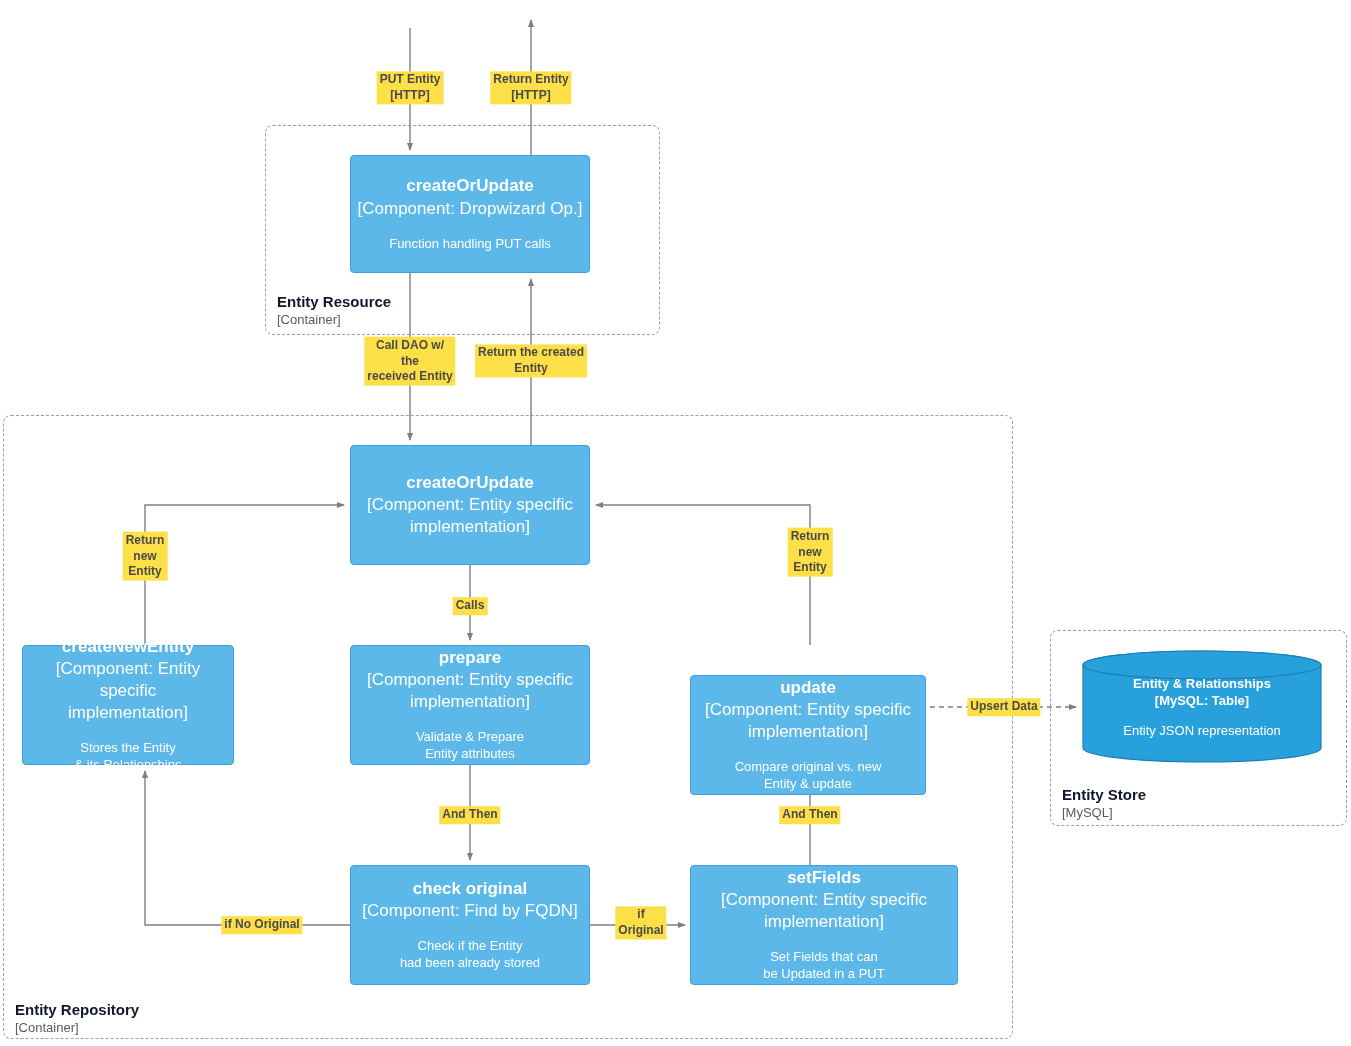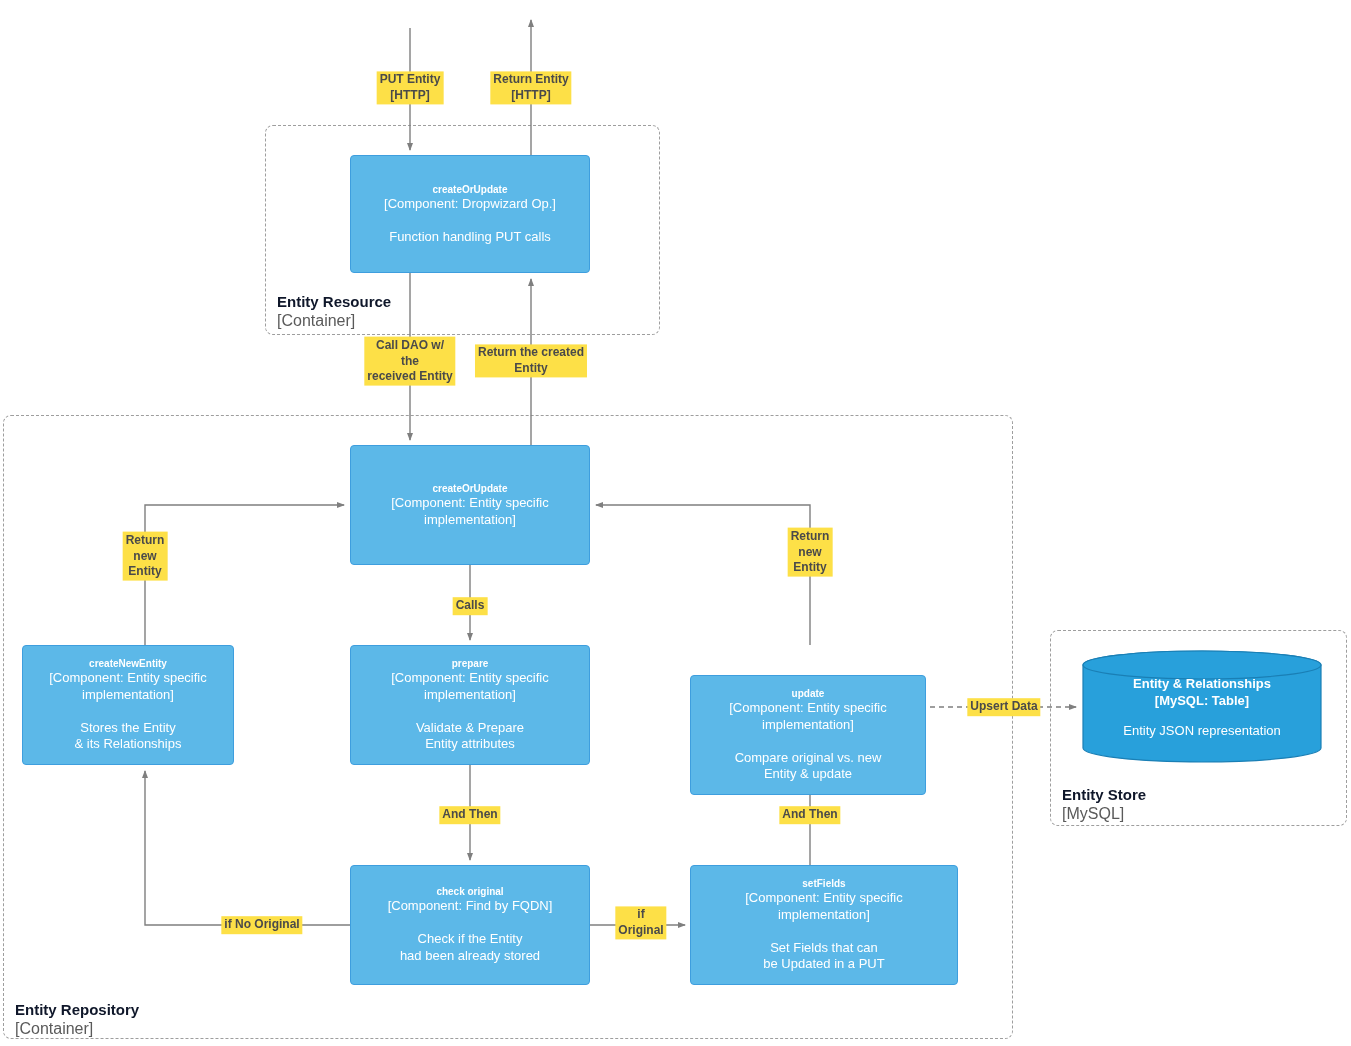--- a/index.html
+++ b/index.html
@@ -15,37 +15,37 @@
   svg.wires { position: absolute; left: 0; top: 0; z-index: 1; }
   .container-box {
     position: absolute;
     border: 1px dashed var(--container-border, #9e9e9e);
     border-radius: 8px;
     z-index: 0;
     background: transparent;
   }
   .container-label { position: absolute; z-index: 3; color: #404040; }
   .container-title { display:block; font-weight: bold; font-size: 15px; color: #0f172a; }
-  .container-sub { display:block; font-size: 16px; color: #5a5a5a; margin-top: 2px; }
+  .container-sub { display:block; font-size: 13px; color: #5a5a5a; margin-top: 2px; }
   .node {
     position: absolute;
     z-index: 2;
     background: var(--component-fill, #5CB8E8);
     border: 1px solid var(--component-border, #3E9EDE);
     border-radius: 4px;
     color: #ffffff;
     text-align: center;
     display: flex;
     flex-direction: column;
     justify-content: center;
     padding: 8px 6px;
     line-height: 1.3;
   }
-  .node-title { font-weight: bold; font-size: 10px; white-space: pre-line; }
-  .node-meta  { font-size: 13px; white-space: pre-line; }
+  .node-title { font-weight: bold; font-size: 17px; white-space: pre-line; }
+  .node-meta  { font-size: 17px; white-space: pre-line; }
   .node-desc  { font-size: 13px; white-space: pre-line; margin-top: 16px; }
   .edge-label {
     position: absolute;
     z-index: 4;
     transform: translate(-50%, -50%);
     color: #4a4a4a;
     font-size: 12px;
     font-weight: bold;
     text-align: center;
     white-space: pre-line;

